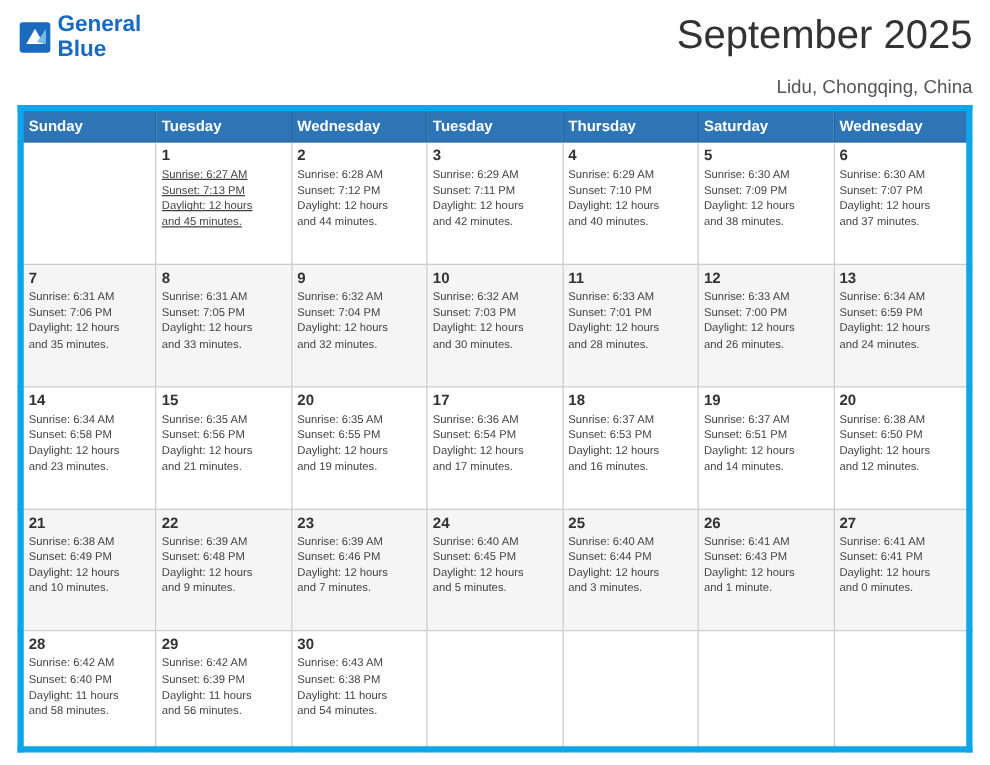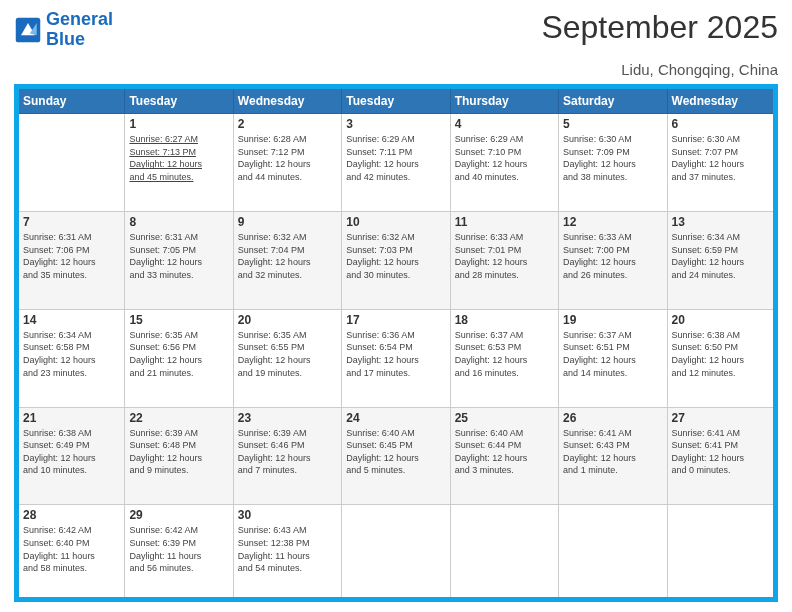--- a/index.html
+++ b/index.html
@@ -347,21 +347,21 @@
           <td>
             <div class="day-number">29</div>
             <div class="day-info" style="white-space: pre-line;">Sunrise: 6:42 AM
 Sunset: 6:39 PM
 Daylight: 11 hours
 and 56 minutes.</div>
           </td>
           <td>
             <div class="day-number">30</div>
             <div class="day-info" style="white-space: pre-line;">Sunrise: 6:43 AM
-Sunset: 12:38 PM
+Sunset: 6:38 PM
 Daylight: 11 hours
 and 54 minutes.</div>
           </td>
           <td class="empty-cell"></td>
           <td class="empty-cell"></td>
           <td class="empty-cell"></td>
           <td class="empty-cell"></td>
         </tr>
       </tbody>
   </table>

